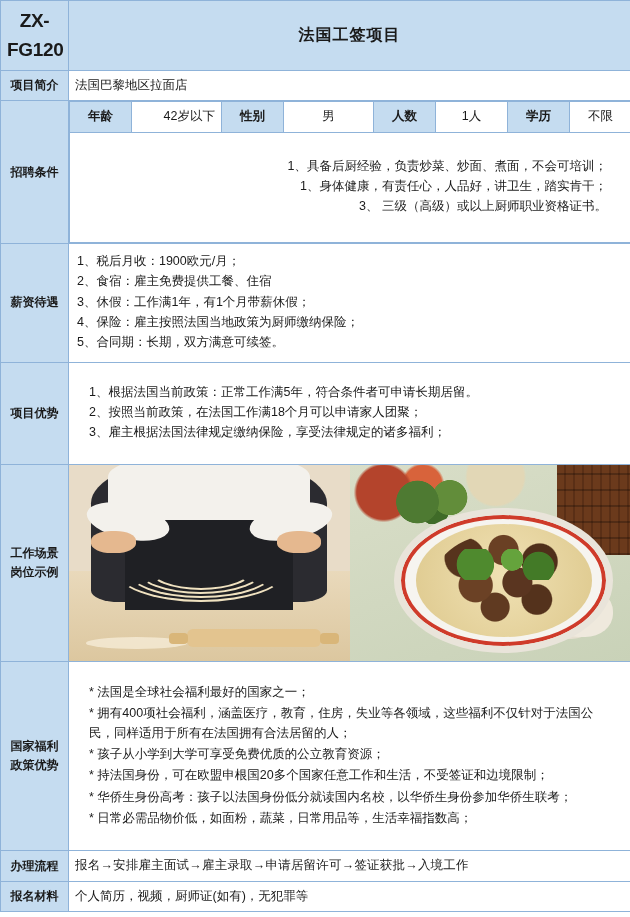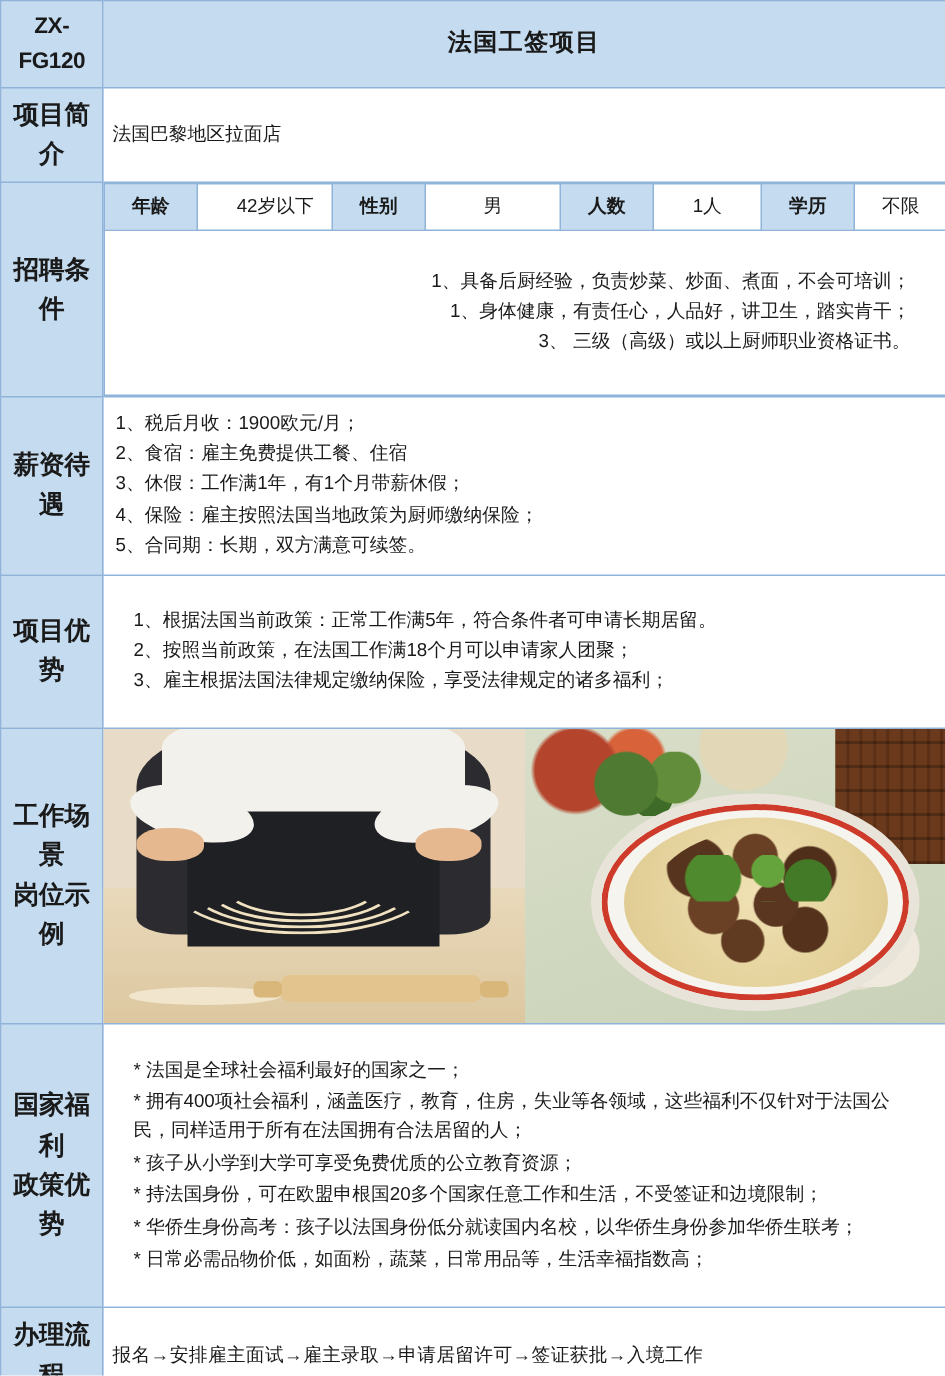--- a/index.html
+++ b/index.html
@@ -24,27 +24,27 @@
     border: 1px solid #8fb3d9;
     padding: 5px 6px;
     vertical-align: middle;
     line-height: 1.55;
   }
   .lbl {
     background: #c5dcf0;
     font-weight: bold;
     text-align: center;
     width: 68px;
-    font-size: 17px;
+    font-size: 12px;
   }
   .code-cell {
     background: #c5dcf0;
     font-weight: bold;
     text-align: center;
-    font-size: 15px;
+    font-size: 19px;
     letter-spacing: -0.3px;
     padding: 6px 2px;
   }
   .title-cell {
     background: #c5dcf0;
     font-weight: bold;
     text-align: center;
     font-size: 16px;
     letter-spacing: 1px;
   }
@@ -244,21 +244,21 @@
           <col style="width:62px">
               <col style="width:90px">
           <col style="width:62px">
               <col style="width:72px">
           <col style="width:62px">
               <col style="width:62px">
         </colgroup>
         <tbody>
               <tr>
           <td class="h">年龄</td>
-          <td style="text-align:center;padding-left:20px">42岁以下</td>
+          <td style="text-align:right;padding-left:20px">42岁以下</td>
           <td class="h">性别</td>
           <td>男</td>
           <td class="h">人数</td>
           <td>1人</td>
           <td class="h">学历</td>
           <td>不限</td>
         </tr>
         <tr>
           <td colspan="8" style="text-align:right;padding:16px">
             <div class="lines bullets">

